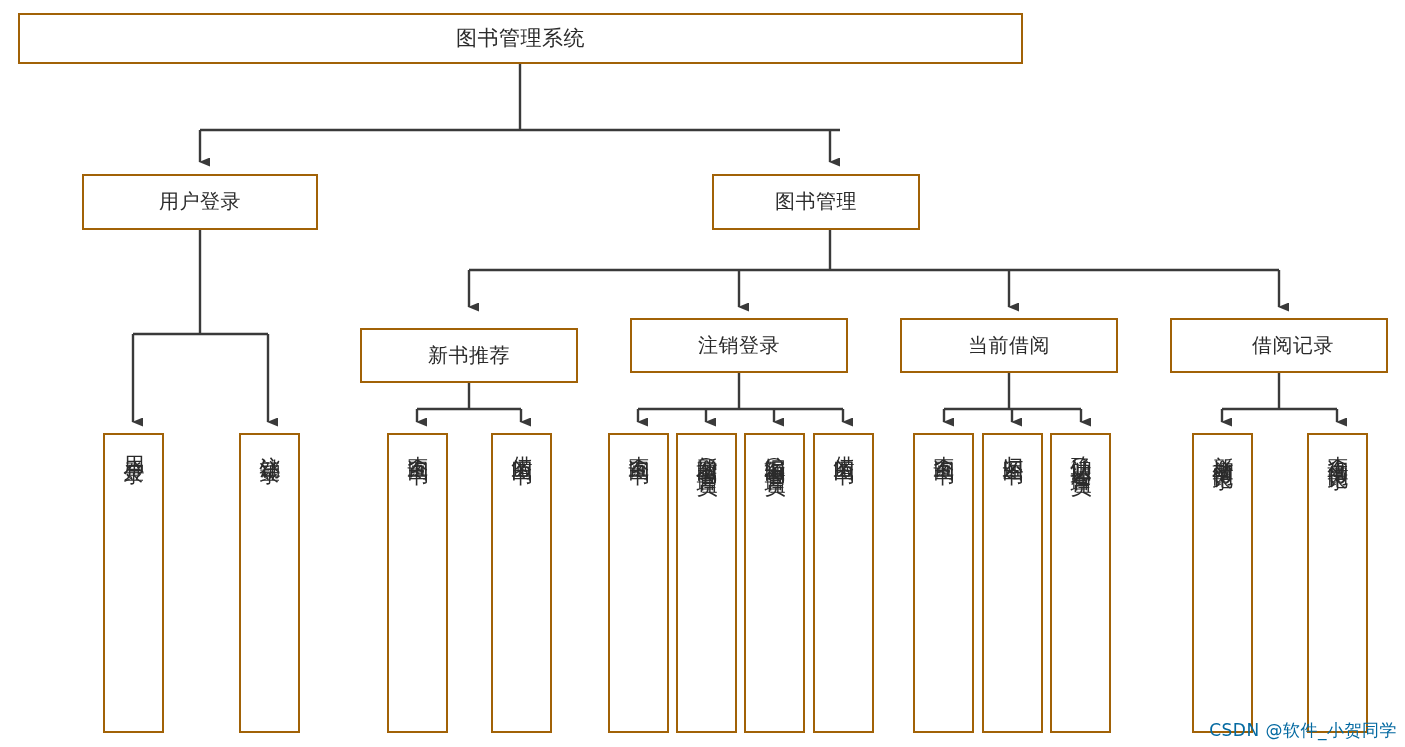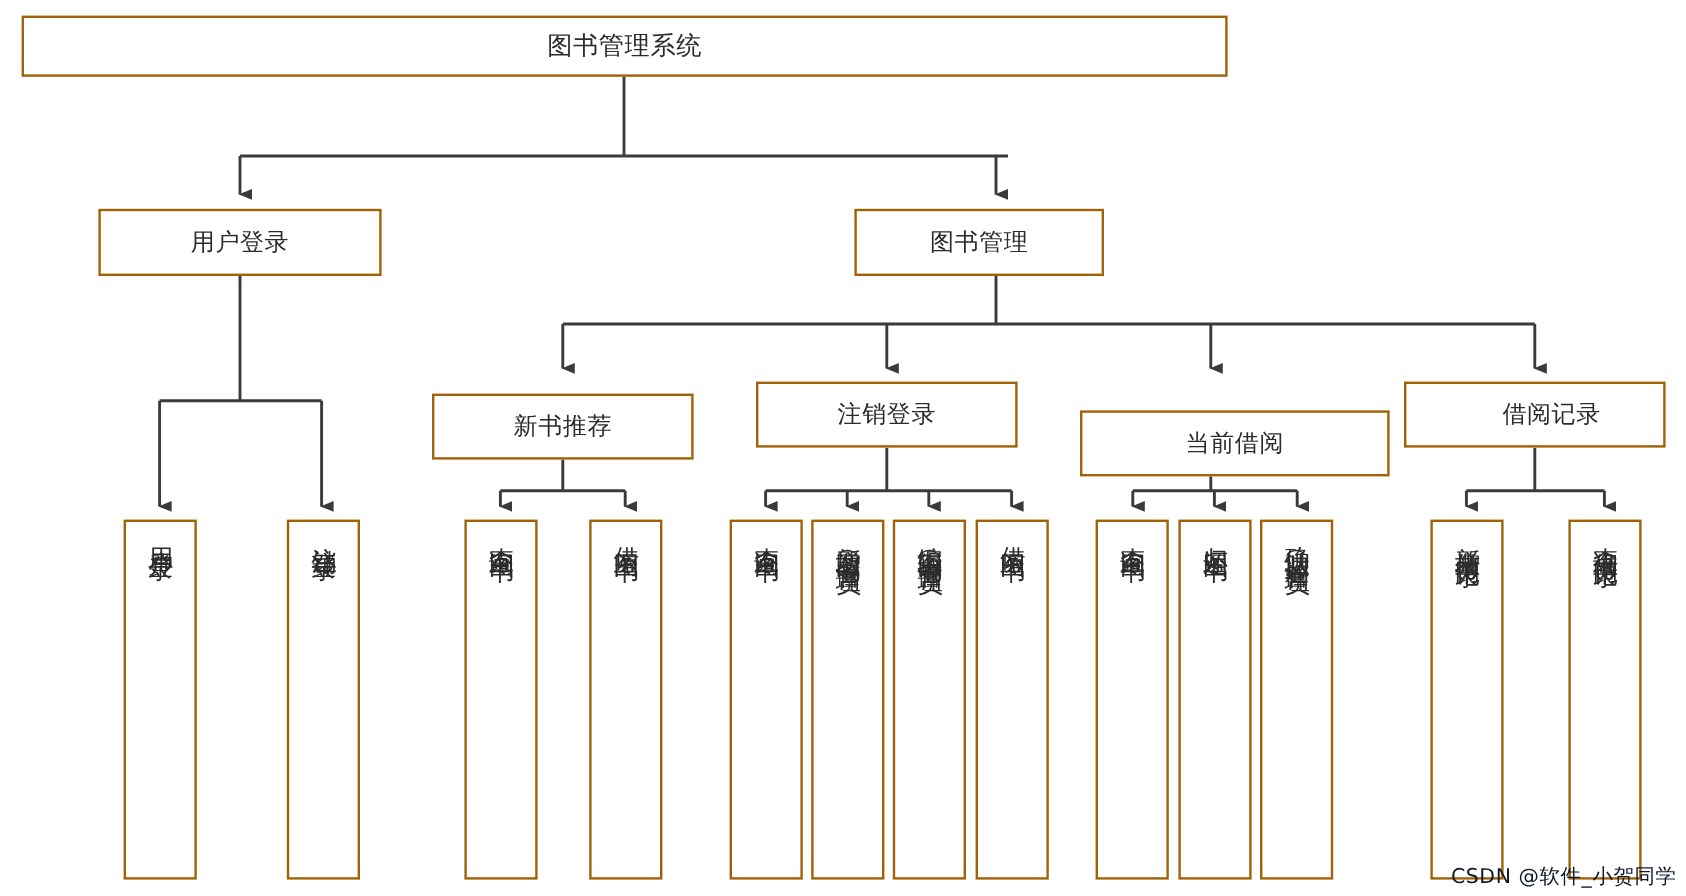--- a/index.html
+++ b/index.html
@@ -46,21 +46,21 @@
     line-height:1.0;
     letter-spacing:3px;
     white-space:nowrap;
   }
   .node.v.tall .label{font-size:21px;}
   .watermark{
     position:absolute;
     right:8px;
     bottom:5px;
     font-size:17px;
-    color:#0f172a;
+    color:#0369a1;
     letter-spacing:0.5px;
     white-space:nowrap;
     user-select:none;
   }
 </style>
 </head>
 <body>
 
 <div id="diagram-root">
 
@@ -124,21 +124,21 @@
   <div class="node h" style="left:712px;top:174px;width:208px;height:56px;">
     <span class="label">图书管理</span>
   </div>
 
   <div class="node h" style="left:360px;top:328px;width:218px;height:55px;">
     <span class="label">新书推荐</span>
   </div>
   <div class="node h" style="left:630px;top:318px;width:218px;height:55px;">
     <span class="label">注销登录</span>
   </div>
-  <div class="node h" style="left:900px;top:318px;width:258px;height:55px;margin-top:24px;">
+  <div class="node h" style="left:900px;top:318px;width:218px;height:55px;">
     <span class="label">当前借阅</span>
   </div>
   <div class="node h" style="left:1170px;top:318px;width:218px;height:55px;padding-left:28px;">
     <span class="label">借阅记录</span>
   </div>
 
   <div class="node v" style="left:103px;top:433px;width:61px;height:300px;">
     <span class="label">用户登录</span>
   </div>
   <div class="node v" style="left:239px;top:433px;width:61px;height:300px;">

